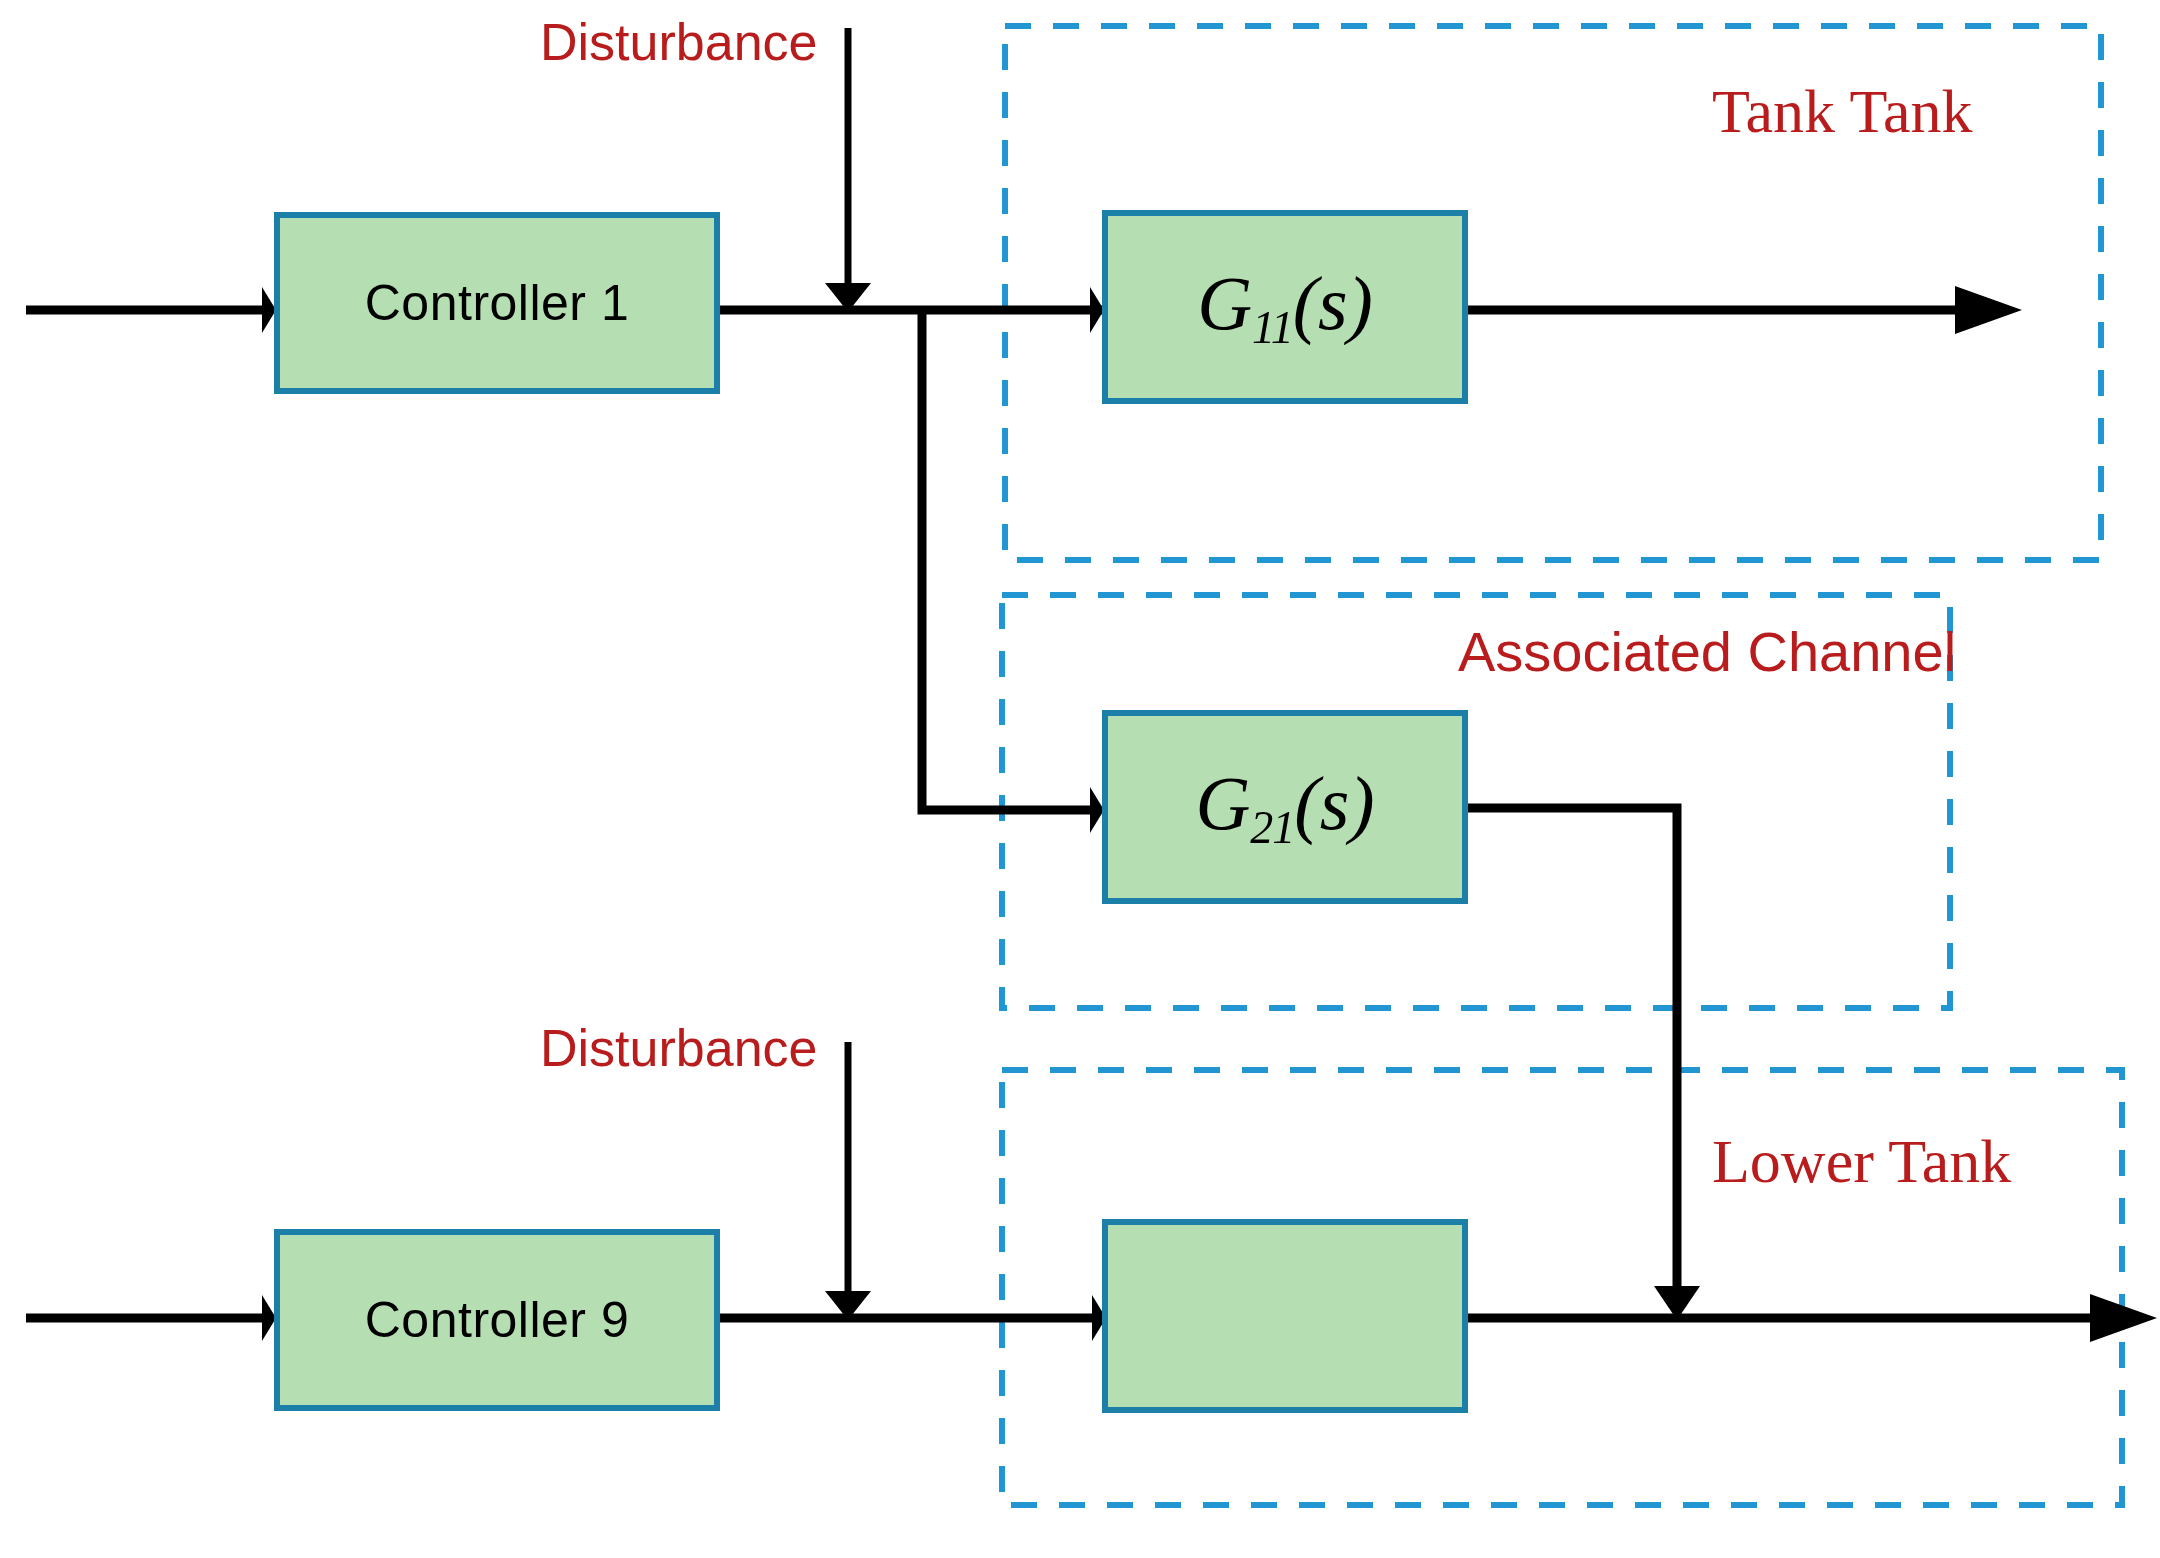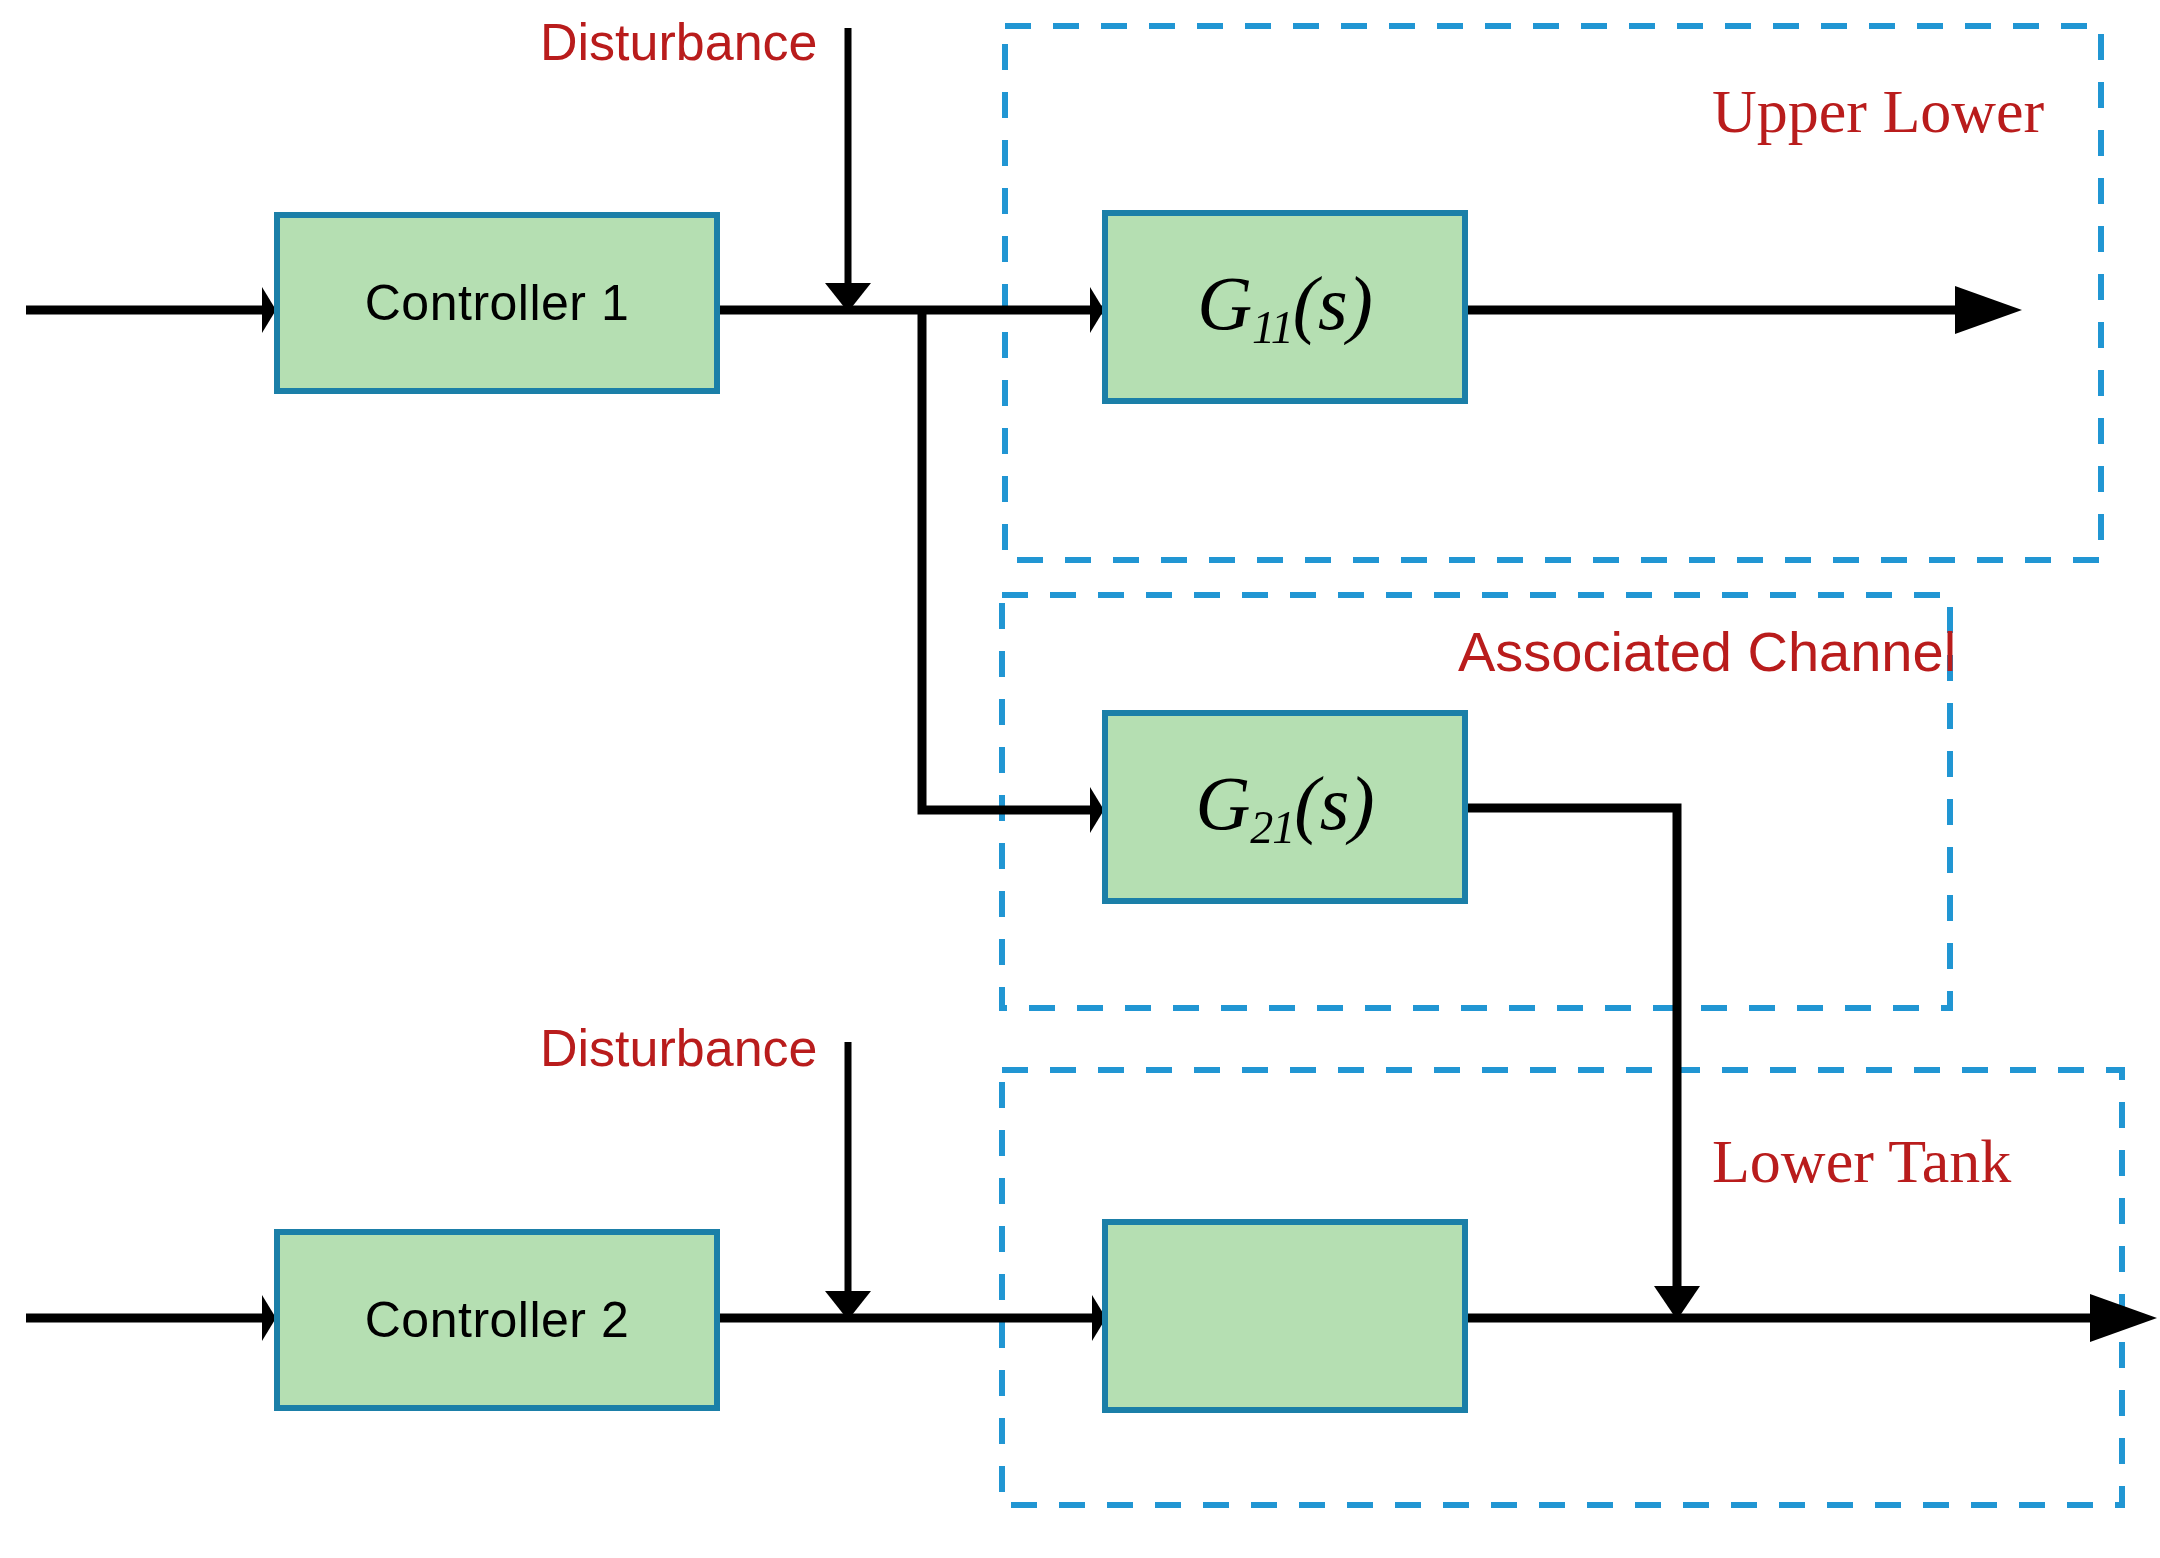--- a/index.html
+++ b/index.html
@@ -141,35 +141,35 @@
     <rect class="blk-rect" x="1105" y="713" width="360" height="188"></rect>
     <rect class="blk-rect" x="277" y="1232" width="440" height="176"></rect>
     <rect class="blk-rect" x="1105" y="1222" width="360" height="188"></rect>
   </svg>
 
   <div class="centered" style="left:277px; top:215px; width:440px; height:176px;">
     <span class="ctrl-label">Controller 1</span>
   </div>
 
   <div class="centered" style="left:277px; top:1232px; width:440px; height:176px;">
-    <span class="ctrl-label">Controller 2</span>
+    <span class="ctrl-label">Controller 9</span>
   </div>
 
   <div class="centered" style="left:1105px; top:213px; width:360px; height:188px;align-items:center;">
     <span class="tf-label"><span>G</span><span class="sub">11</span><span>(s)</span></span>
   </div>
 
   <div class="centered" style="left:1105px; top:713px; width:360px; height:188px;">
     <span class="tf-label"><span>G</span><span class="sub">21</span><span>(s)</span></span>
   </div>
 
 
   <div class="lbl dist-label" style="left:540px; top:16px;">Disturbance</div>
 
   <div class="lbl dist-label" style="left:540px; top:1022px;">Disturbance</div>
 
-  <div class="lbl tank-label" style="left:1712px; top:80px;">Upper Lower</div>
+  <div class="lbl tank-label" style="left:1712px; top:80px;">Tank Tank</div>
 
   <div class="lbl tank-label" style="left:1712px; top:1130px;">Lower Tank</div>
 
   <div class="lbl chan-label" style="left:1458px; top:624px;">Associated Channel</div>
 
 </div>
 
 </body></html>

